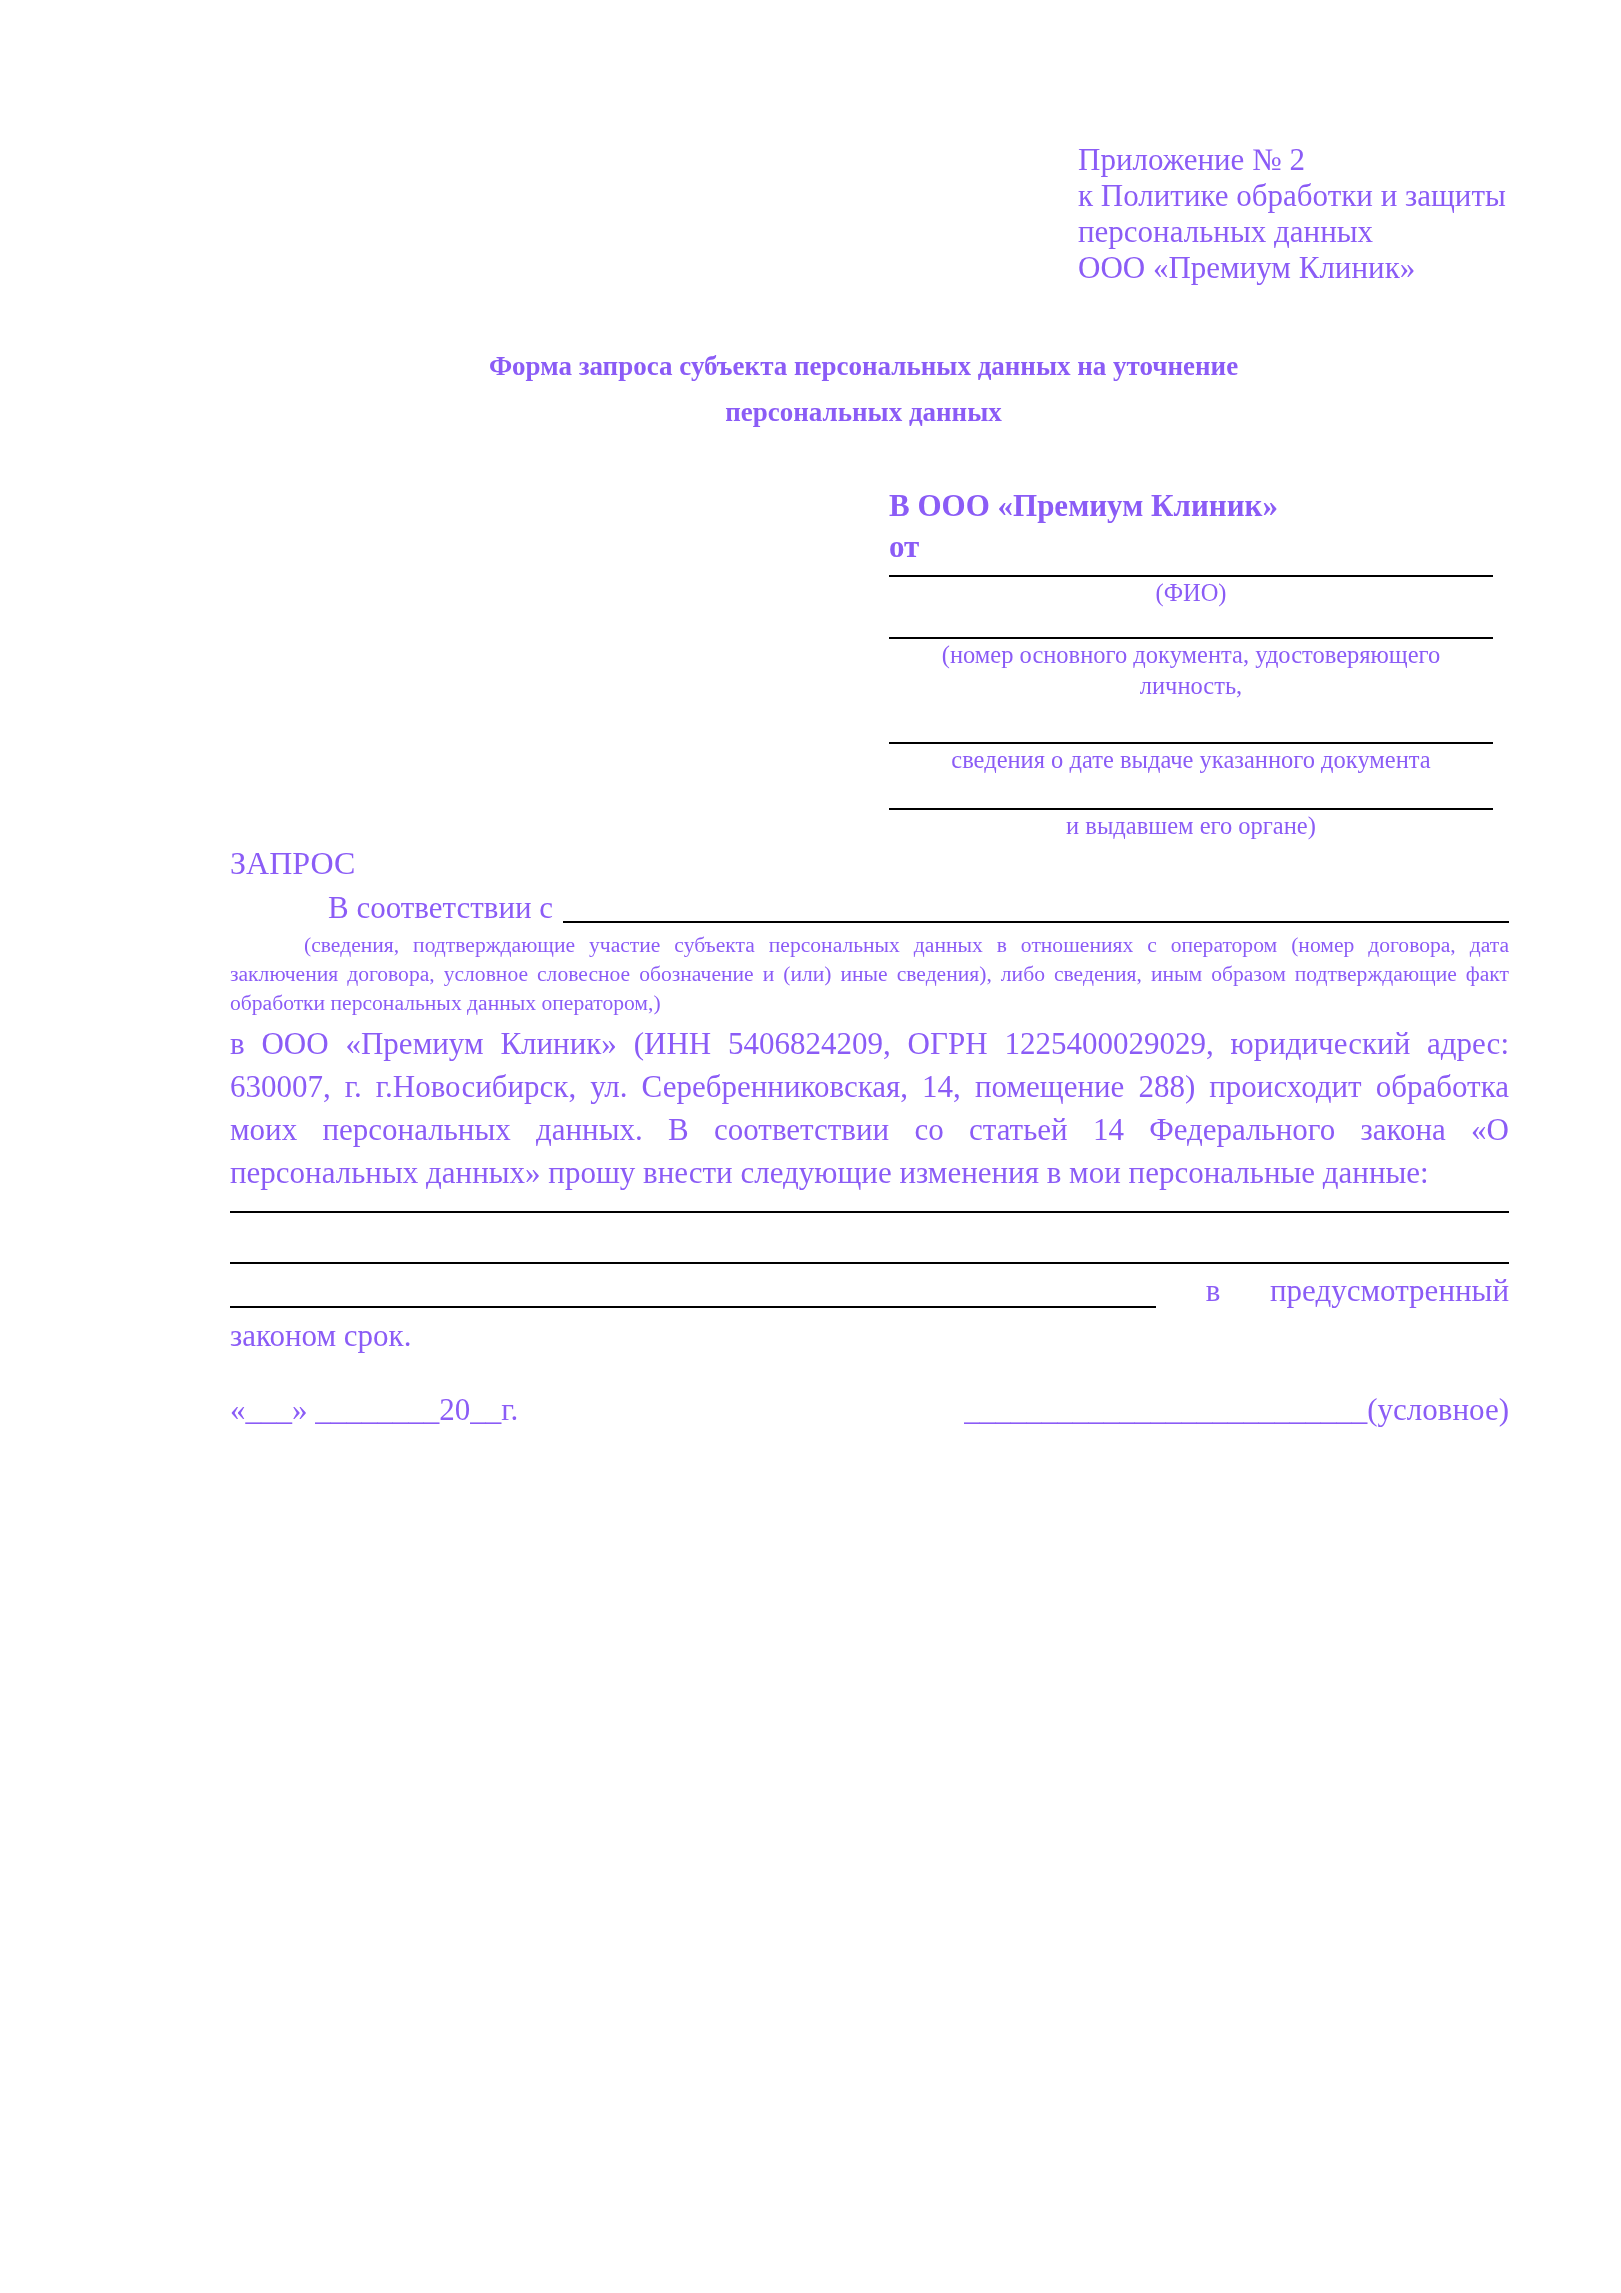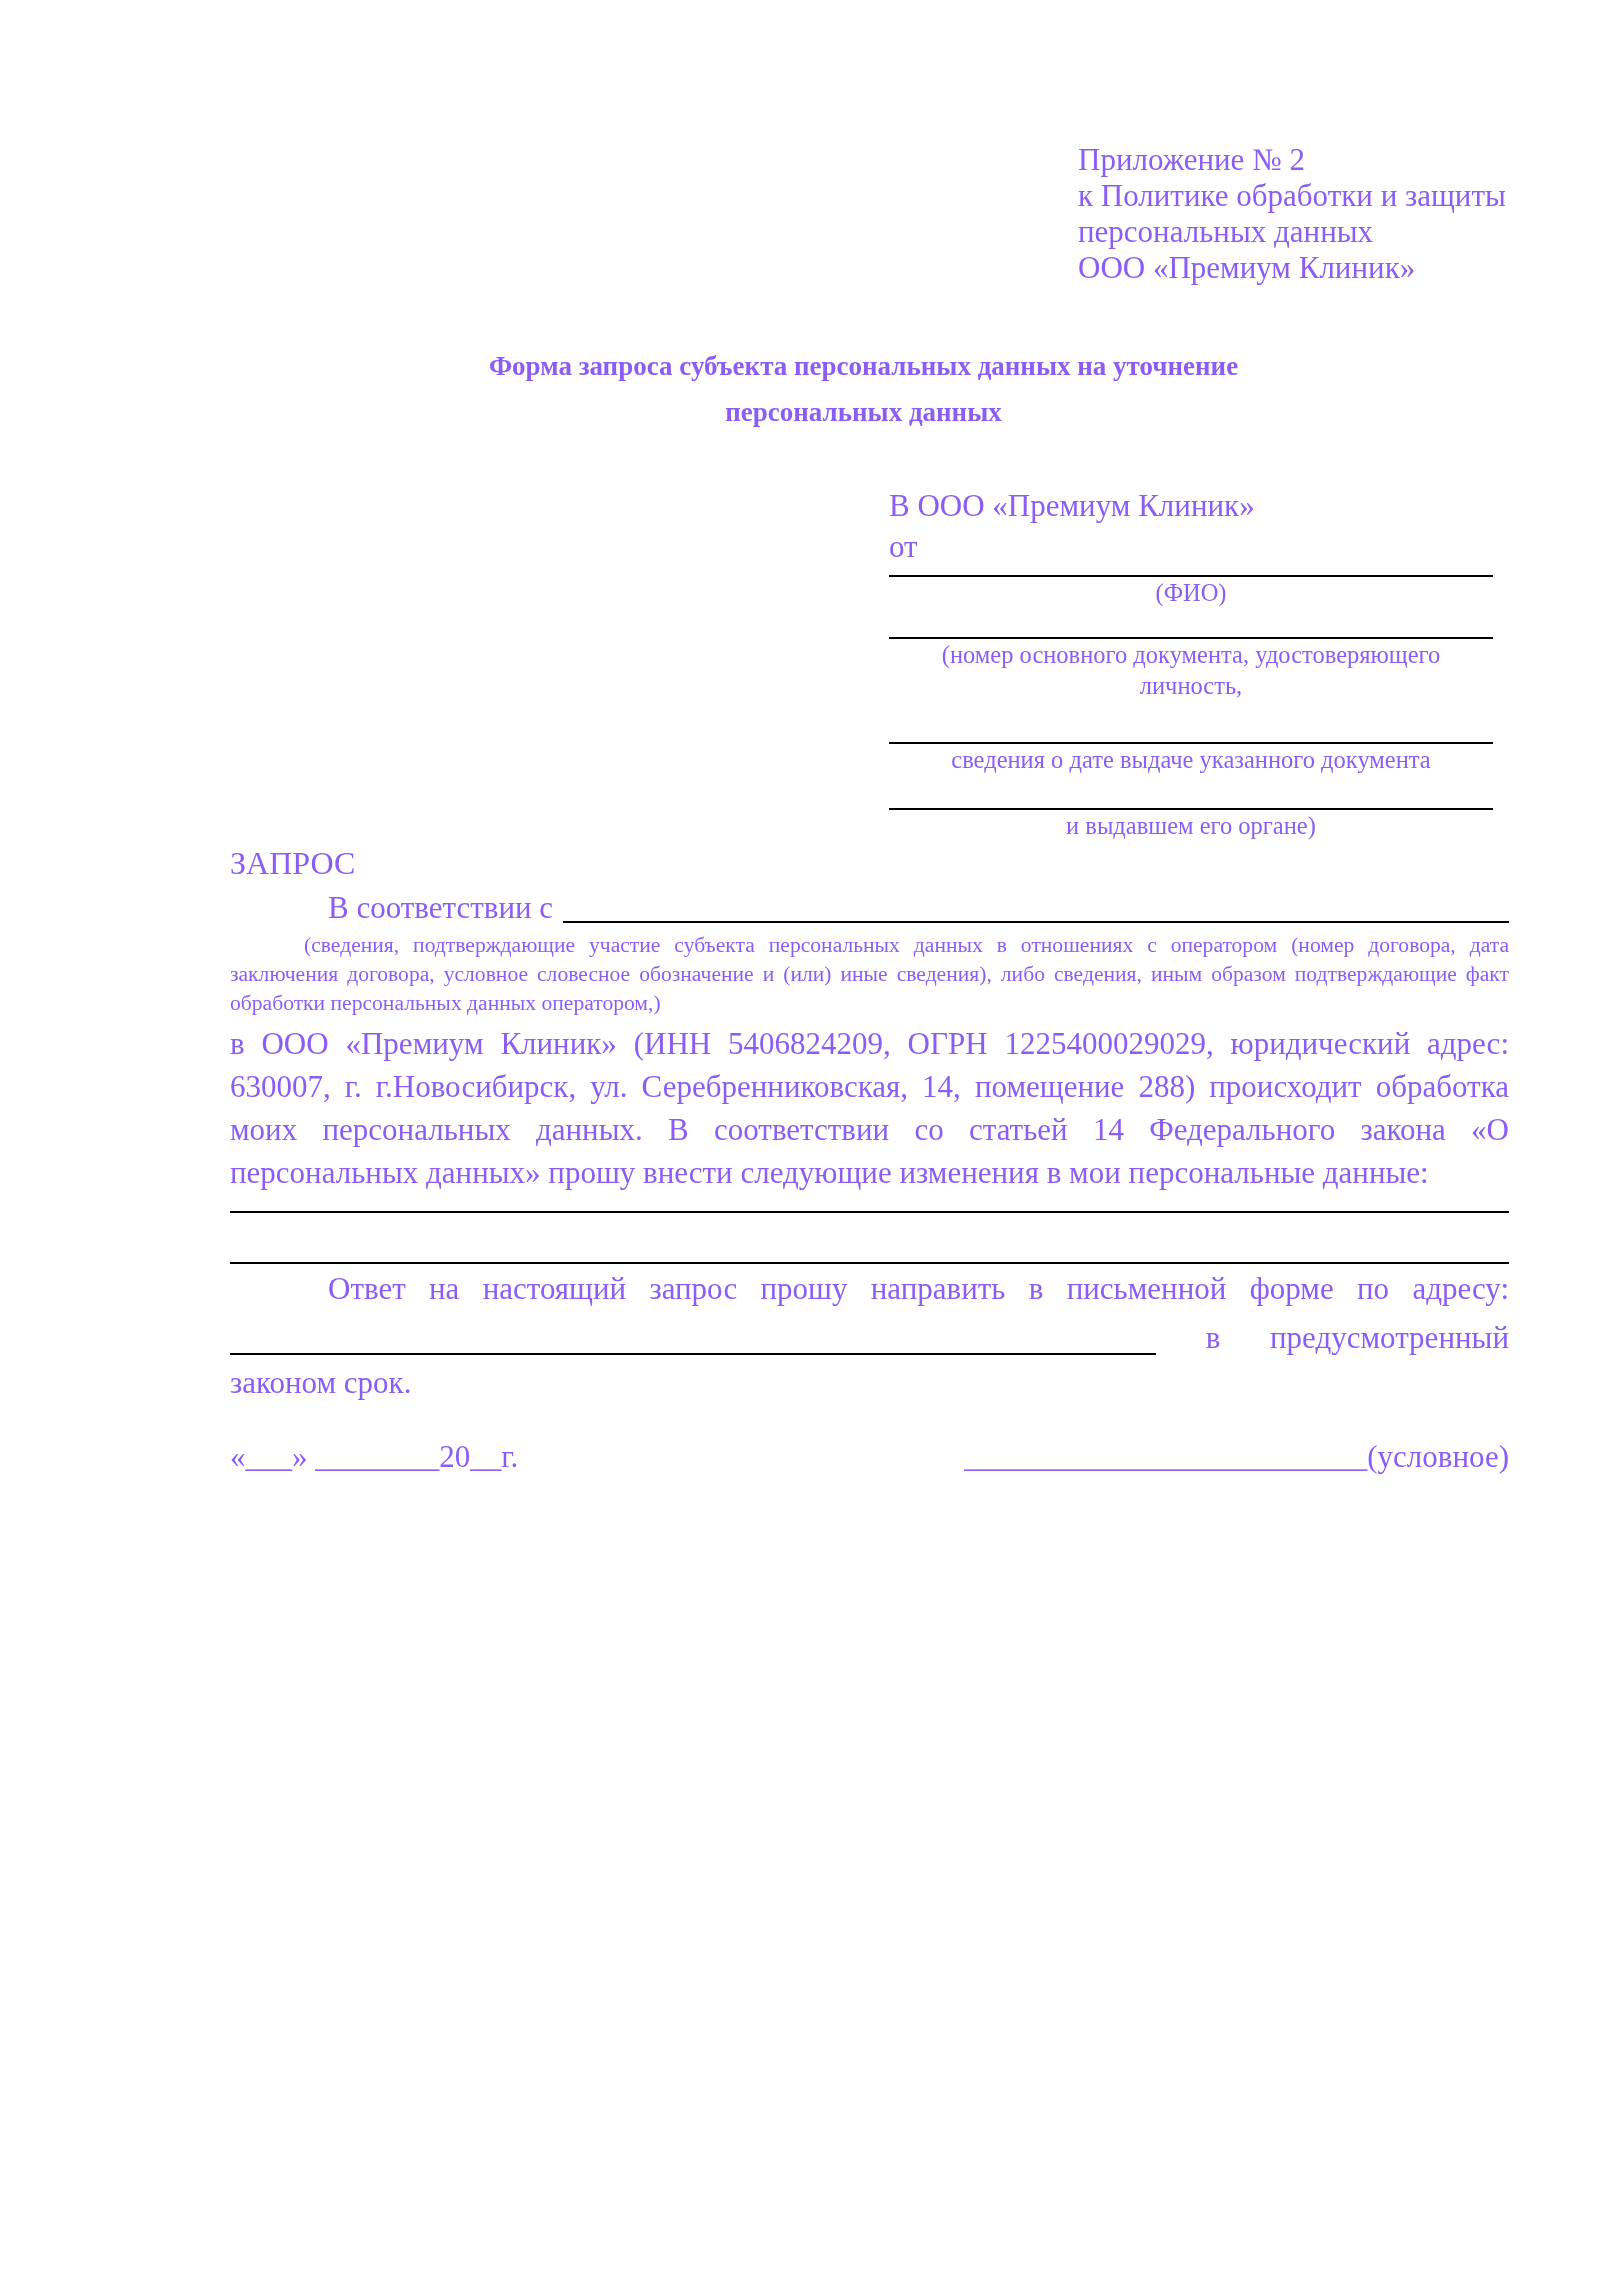--- a/index.html
+++ b/index.html
@@ -36,21 +36,21 @@
   }
 
   
   .addressee {
     position: absolute;
     left: 889px;
     top: 485px;
     width: 604px;
     font-size: 31px;
   }
-  .addr-text { line-height: 41px; }
+  .addr-text { line-height: 41px; font-weight: bold; }
   .blank { border-bottom: 2.9px solid #000; }
   .b1 { height: 9.8px; }
   .b2 { height: 31px; }
   .b3 { height: 43px; }
   .b4 { height: 35px; }
   .addr-label {
     font-size: 24.5px;
     line-height: 31px;
     text-align: center;
   }
@@ -170,21 +170,20 @@
       <span class="intro-line"></span>
     </div>
 
     <div class="footnote">(сведения, подтверждающие участие субъекта персональных данных в отношениях с оператором (номер договора, дата заключения договора, условное словесное обозначение и (или) иные сведения), либо сведения, иным образом подтверждающие факт обработки персональных данных оператором,)</div>
 
     <div class="body-par">в ООО «Премиум Клиник» (ИНН 5406824209, ОГРН 1225400029029, юридический адрес: 630007, г. г.Новосибирск, ул. Серебренниковская, 14, помещение 288) происходит обработка моих персональных данных. В соответствии со статьей 14 Федерального закона «О персональных данных» прошу внести следующие изменения в мои персональные данные:</div>
 
     <div class="rule sp1"></div>
     <div class="rule sp2"></div>
 
-    <div class="reply-first">Ответ на настоящий запрос прошу направить в письменной форме по адресу:</div>
 
     <div class="reply-mid">
       <span class="reply-line"></span>
       <span>в</span>
       <span>предусмотренный</span>
     </div>
 
     <div class="reply-tail">законом срок.</div>
 
     <div class="sigrow">

